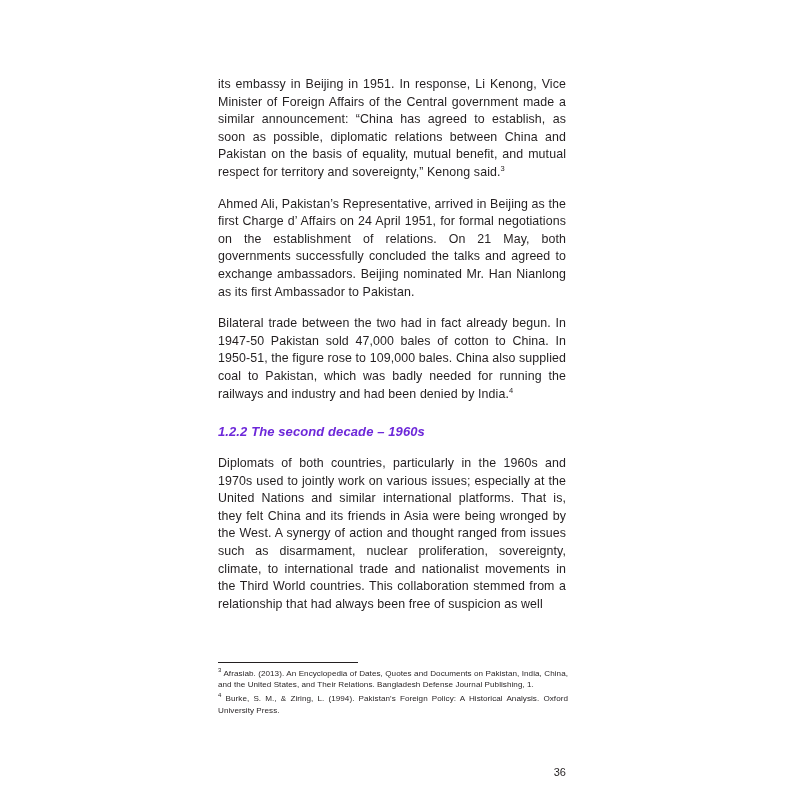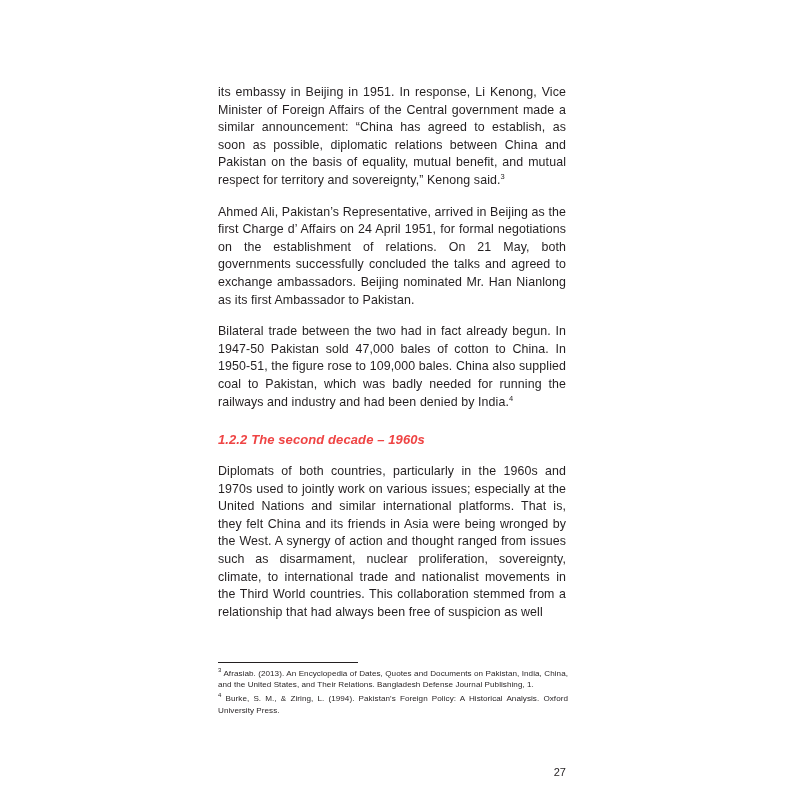--- a/index.html
+++ b/index.html
@@ -16,21 +16,21 @@
   }
   .page {
     position: relative;
     width: 800px;
     height: 800px;
     background: #ffffff;
   }
   .page-inner {
     position: absolute;
     left: 218px;
-    top: 84px;
+    top: 76px;
     width: 348px;
   }
   .para {
     margin: 0 0 14px 0;
     font-size: 12.4px;
     line-height: 17.6px;
     text-align: justify;
     text-justify: inter-word;
     color: #231f20;
     letter-spacing: 0.1px;
@@ -38,21 +38,21 @@
   .para:last-child {
     margin-bottom: 0;
     margin-top: 11px;
   }
   .heading {
     margin: 20px 0 14px 0;
     font-size: 13px;
     line-height: 18px;
     font-style: italic;
     font-weight: bold;
-    color: #ef4444;
+    color: #6d28d9;
     letter-spacing: 0.1px;
   }
   sup {
     font-size: 7.5px;
     vertical-align: super;
     line-height: 0;
   }
   .footnote-sep {
     position: absolute;
     left: 218px;
@@ -108,15 +108,15 @@
 
   </div>
 
   <div class="footnote-sep"></div>
 
   <div class="footnotes">
     <p class="footnote"><sup>3</sup> <span>Afrasiab. (2013). An Encyclopedia of Dates, Quotes and Documents on Pakistan, India, China, and the United States, and Their Relations. Bangladesh Defense Journal Publishing, 1.</span></p>
     <p class="footnote"><sup>4</sup> <span>Burke, S. M., &amp; Ziring, L. (1994). Pakistan's Foreign Policy: A Historical Analysis. Oxford University Press.</span></p>
   </div>
 
-  <div class="page-number">27</div>
+  <div class="page-number">36</div>
 
 </div>
 
 </body></html>

